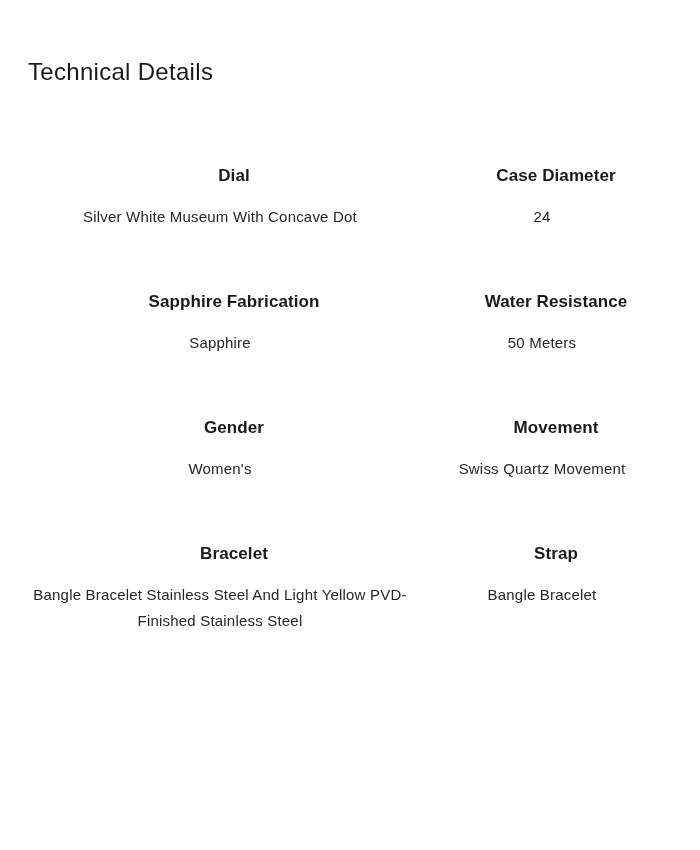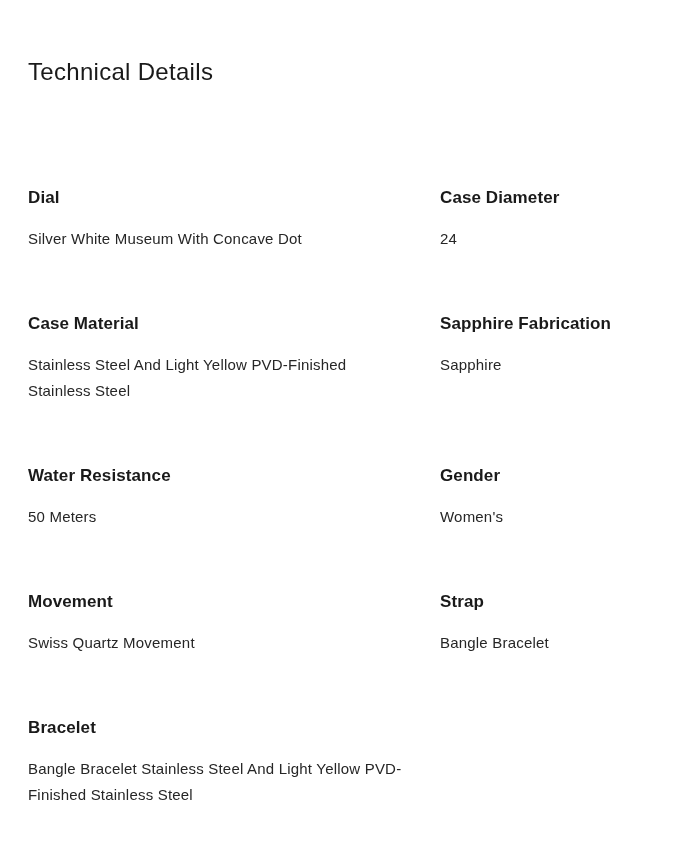--- a/index.html
+++ b/index.html
@@ -20,25 +20,26 @@
   }
   .title {
     margin: 0;
     font-size: 24px;
     line-height: 28px;
     font-weight: 500;
     letter-spacing: 0.3px;
     color: var(--title-color, #1a1a1a);
   }
   .grid {
-    margin-top: 102px;
+    margin-top: 80px;
     display: grid;
     grid-template-columns: 412px 1fr;
     column-gap: 0;
     row-gap: 62px;
+    text-align: center;
   }
   .item { min-width: 0; }
   .label {
     font-size: 17px;
     line-height: 20px;
     font-weight: 700;
     letter-spacing: 0.1px;
     color: var(--label-color, #1a1a1a);
   }
   .value {
@@ -60,24 +61,20 @@
   <div class="item">
     <div class="label">Dial</div>
     <div class="value">Silver White Museum With Concave Dot</div>
   </div>
 
   <div class="item">
     <div class="label">Case Diameter</div>
     <div class="value">24</div>
   </div>
 
-  <div class="item">
-    <div class="label">Case Material</div>
-    <div class="value">Stainless Steel And Light Yellow PVD-Finished Stainless Steel</div>
-  </div>
 
   <div class="item">
     <div class="label">Sapphire Fabrication</div>
     <div class="value">Sapphire</div>
   </div>
 
   <div class="item">
     <div class="label">Water Resistance</div>
     <div class="value">50 Meters</div>
   </div>
@@ -86,22 +83,22 @@
     <div class="label">Gender</div>
     <div class="value">Women's</div>
   </div>
 
   <div class="item">
     <div class="label">Movement</div>
     <div class="value">Swiss Quartz Movement</div>
   </div>
 
   <div class="item">
-    <div class="label">Strap</div>
-    <div class="value">Bangle Bracelet</div>
+    <div class="label">Bracelet</div>
+    <div class="value">Bangle Bracelet Stainless Steel And Light Yellow PVD-Finished Stainless Steel</div>
   </div>
 
   <div class="item">
-    <div class="label">Bracelet</div>
-    <div class="value">Bangle Bracelet Stainless Steel And Light Yellow PVD-Finished Stainless Steel</div>
+    <div class="label">Strap</div>
+    <div class="value">Bangle Bracelet</div>
   </div>
 </div>
 </main>
 
 </body></html>

